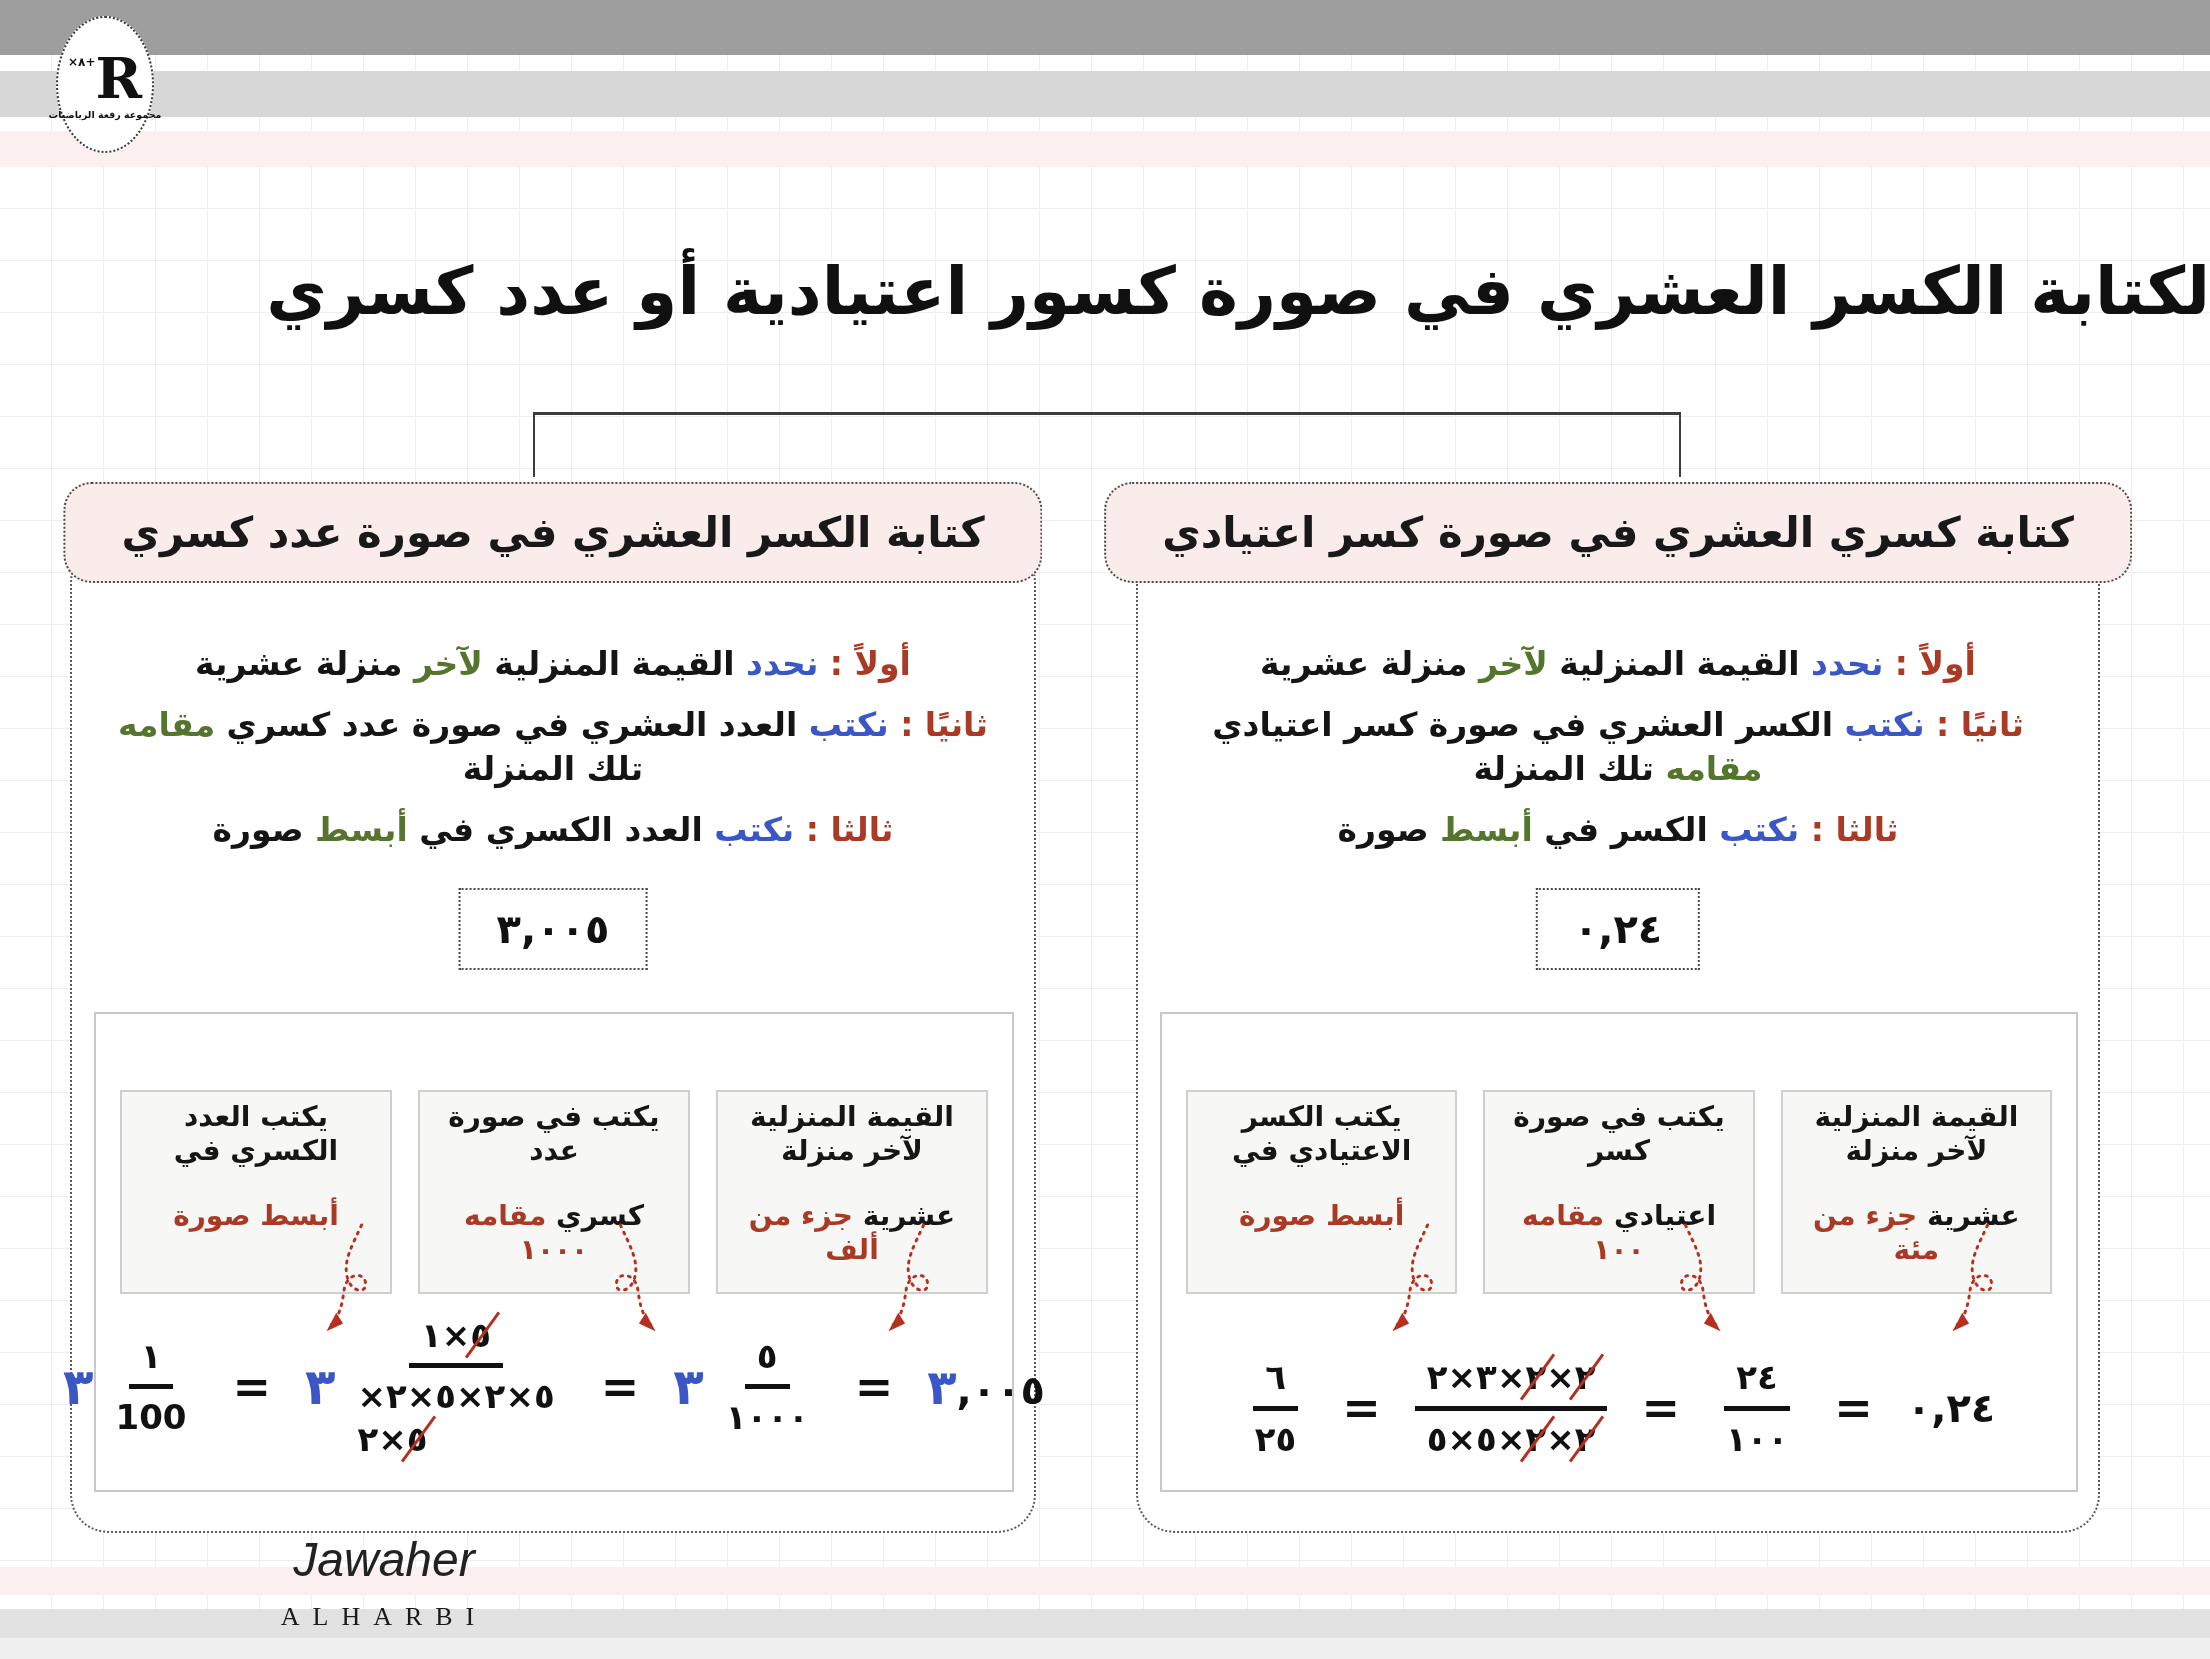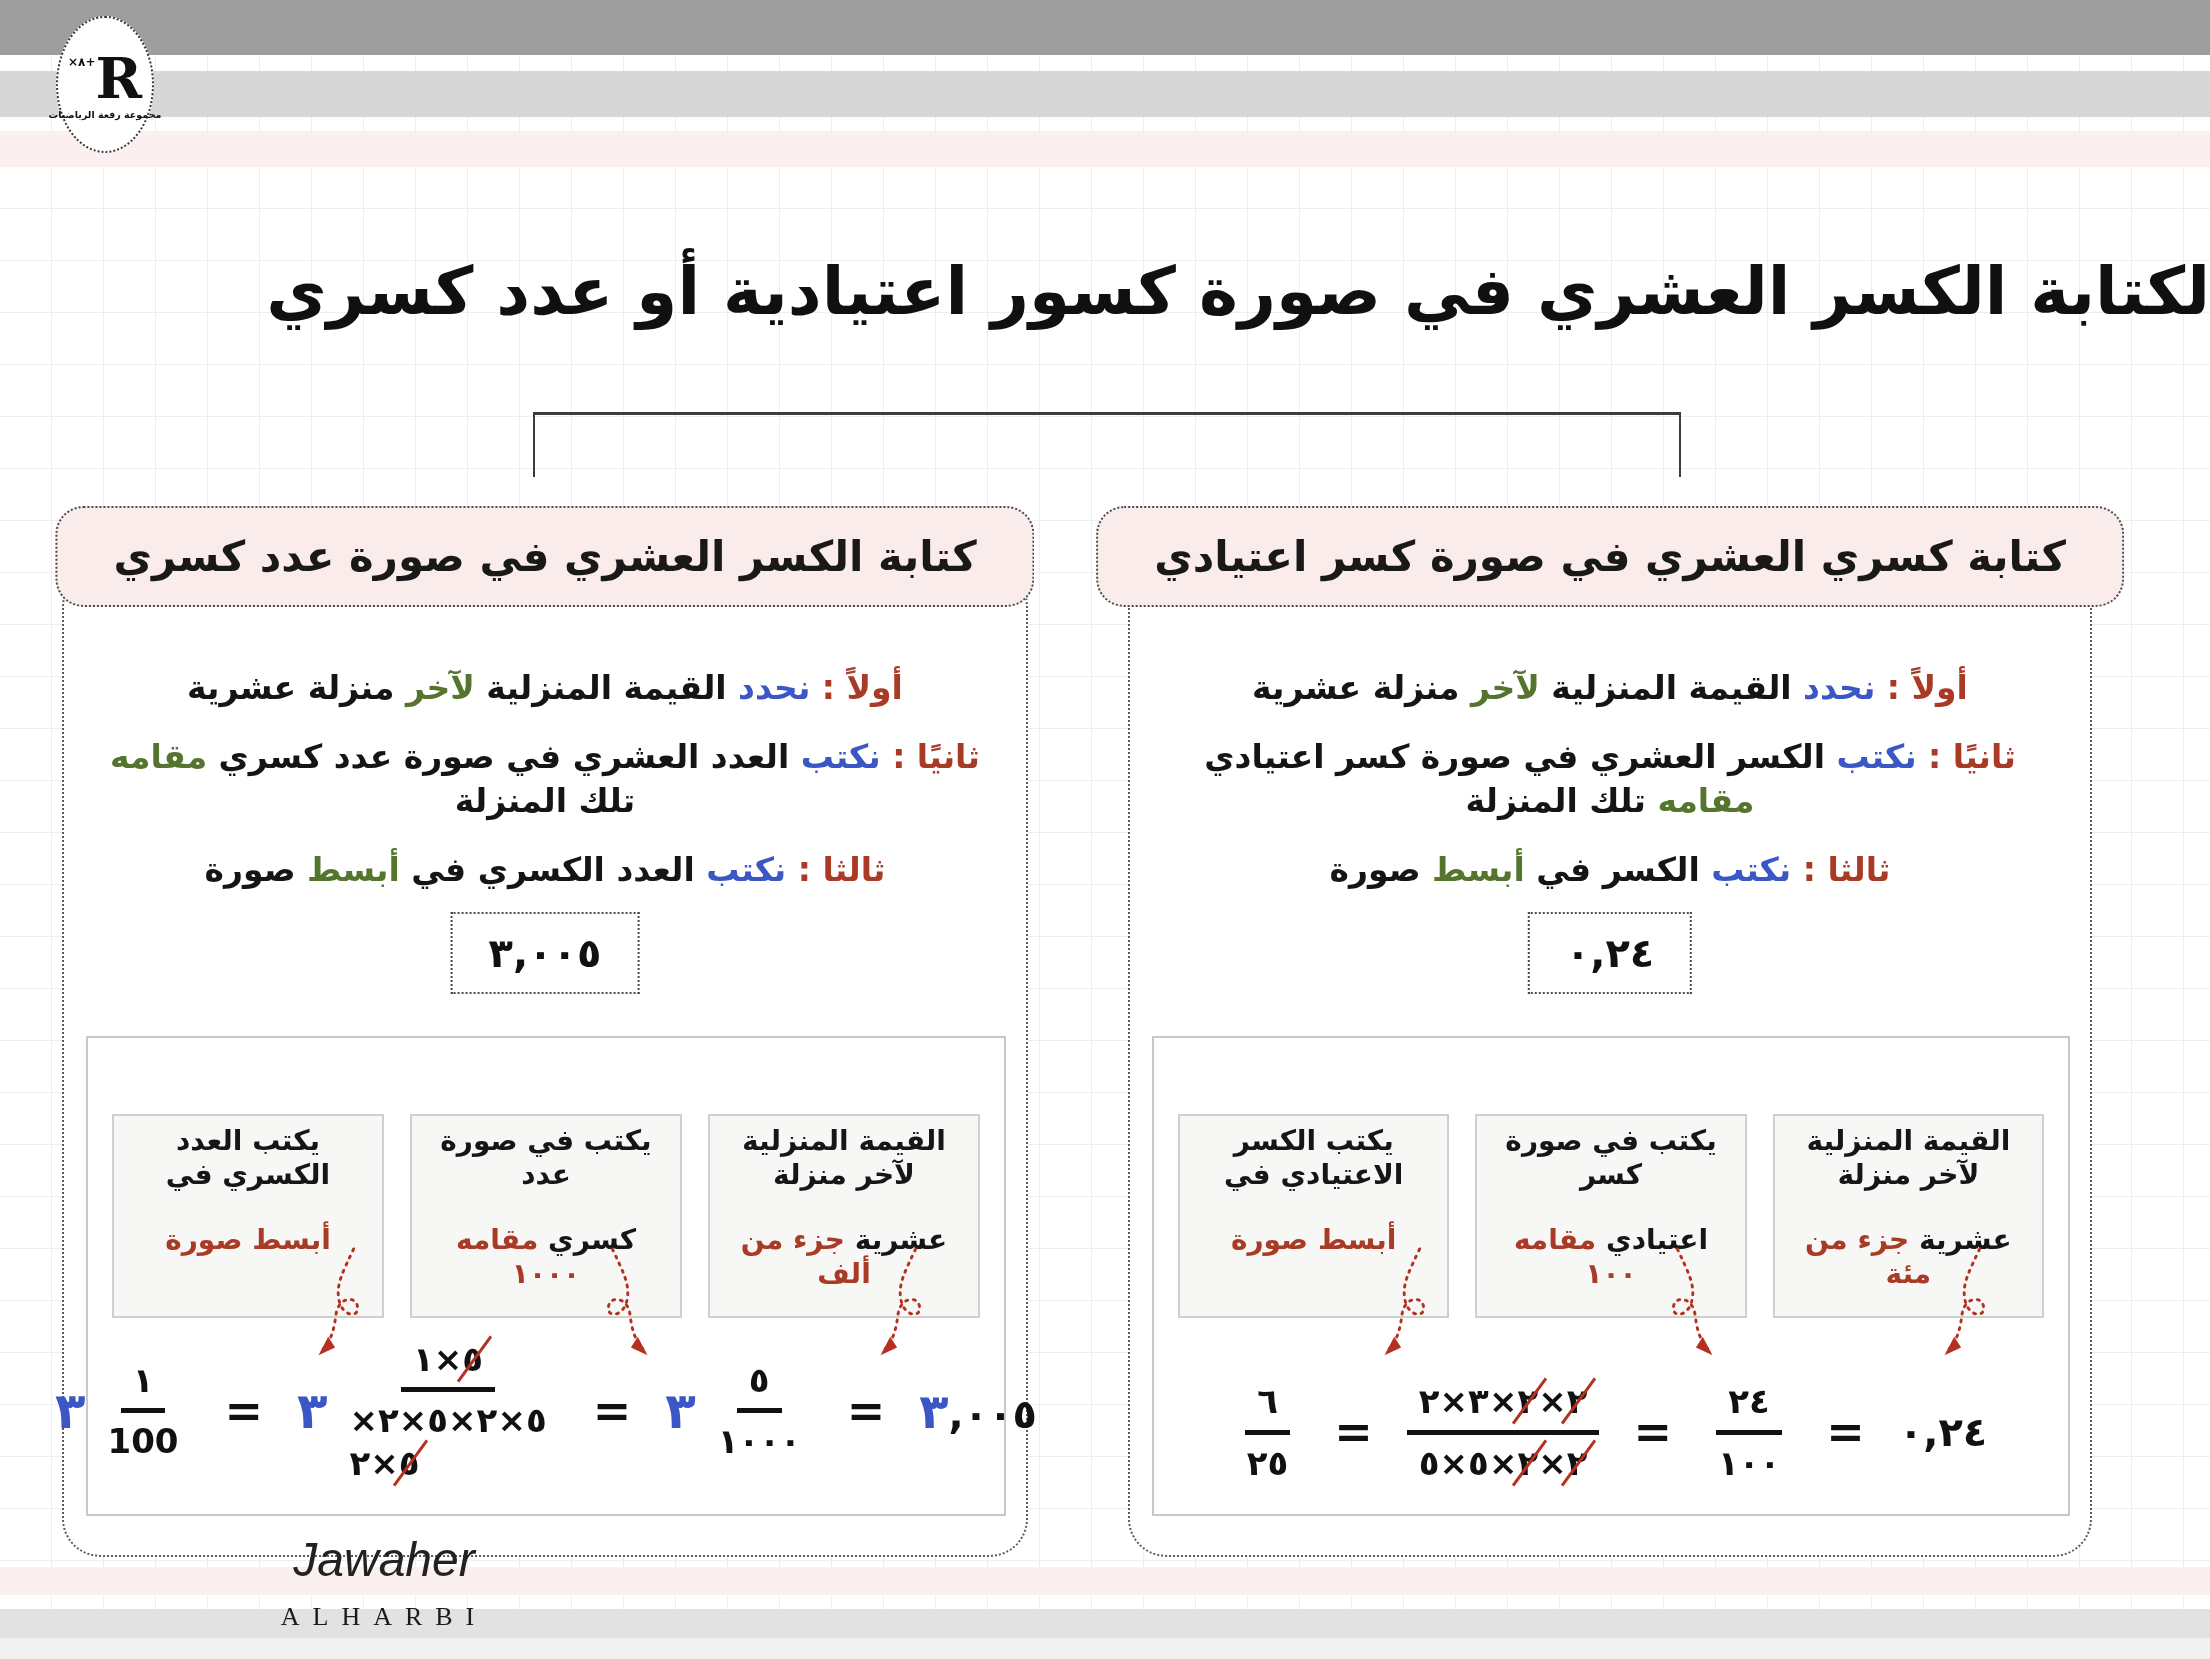--- a/index.html
+++ b/index.html
@@ -25,31 +25,31 @@
   .logo-letter{font-family:"DejaVu Serif",serif;font-weight:bold;font-size:56px;color:#111;}
   .logo-symbols{font-size:12px;font-weight:bold;color:#111;margin-top:6px;letter-spacing:1px;}
   .logo-caption{font-size:9.5px;font-weight:bold;color:#111;margin-top:3px;white-space:nowrap;}
 
   .title{position:absolute;top:237px;left:0;width:100%;text-align:right;
     font-size:66px;font-weight:bold;color:#101010;letter-spacing:-1px;margin-top:16px;}
 
   .bracket{position:absolute;left:534px;top:412px;width:1144px;height:62px;
     border-top:3px solid #3c3c3c;border-left:2.5px solid #3c3c3c;border-right:2.5px solid #3c3c3c;}
 
-  .panel{position:absolute;top:568px;height:985px;background:#fff;
-    border:2.5px dotted #595959;border-radius:38px;}
+  .panel{position:absolute;top:544px;height:985px;background:#fff;
+    border:2.5px dotted #595959;border-radius:38px;margin-left:8px;}
   .panel-ordinary{left:1129px;width:960px;}
   .panel-mixed{left:63px;width:962px;}
 
   .panel-header{position:absolute;top:-64px;left:50%;transform:translateX(-50%);
     background:#fbecec;border:2.5px dotted #4a4a4a;border-radius:28px;
     padding:24px 56px;font-size:42px;font-weight:bold;white-space:nowrap;color:#191919;z-index:3;}
 
   .steps{position:absolute;top:96px;left:26px;right:26px;display:flex;flex-direction:column;
-    gap:24px;text-align:center;font-size:33px;font-weight:bold;color:#151515;}
+    gap:16px;text-align:center;font-size:33px;font-weight:bold;color:#151515;}
   .steps p{margin:0;line-height:1.35;}
 
   .example-box{position:absolute;top:342px;left:50%;transform:translateX(-50%);
     border:2.5px dotted #4a4a4a;background:#fff;padding:16px 36px;
     font-size:40px;font-weight:bold;color:#111;}
 
   .solution{position:absolute;left:22px;right:20px;top:466px;height:476px;
     border:2px solid #c8c8c8;background:#fff;}
 
   .notes{position:absolute;top:76px;left:24px;right:24px;display:flex;

